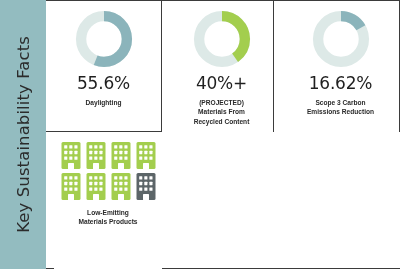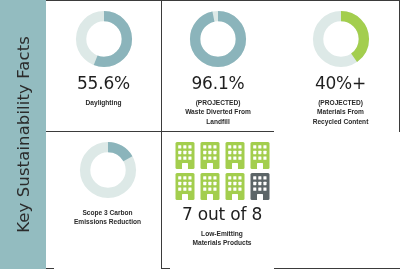--- a/index.html
+++ b/index.html
@@ -119,34 +119,20 @@
         </svg>
       </div>
       <div class="value">55.6%</div>
       <div class="sublabel">
         <span class="projected"></span>
         <span>Daylighting</span>
       </div>
     </div>
 
 
-    <div class="cell col3 row1">
-      <div class="donut-wrap">
-        <svg class="donut" width="62" height="62" viewBox="0 0 42 42">
-          <circle cx="21" cy="21" r="15.5" fill="none" stroke="#dde9e7" stroke-width="7"></circle>
-          <circle id="arc2" cx="21" cy="21" r="15.5" fill="none" stroke="#8bb4bb" stroke-width="7" stroke-dasharray="93.59118674309352 3.798185518190067" transform="rotate(-90 21 21)"></circle>
-        </svg>
-      </div>
-      <div class="value">96.1%</div>
-      <div class="sublabel">
-        <span class="projected">(PROJECTED)</span>
-        <span>Waste Diverted From</span><br>
-        <span>Landfill</span>
-      </div>
-    </div>
 
     <div class="cell col1 row2">
       <div class="donut-wrap">
         <svg class="donut" width="62" height="62" viewBox="0 0 42 42">
           <circle cx="21" cy="21" r="15.5" fill="none" stroke="#dde9e7" stroke-width="7"></circle>
           <circle id="arc3" cx="21" cy="21" r="15.5" fill="none" stroke="#a3ce4e" stroke-width="7" stroke-dasharray="38.955748904513435 58.43362335677015" transform="rotate(-90 21 21)"></circle>
         </svg>
       </div>
       <div class="value">40%+</div>
       <div class="sublabel">
@@ -156,20 +142,21 @@
       </div>
     </div>
 
     <div class="cell col2 row2">
       <div class="donut-wrap">
         <svg class="donut" width="62" height="62" viewBox="0 0 42 42">
           <circle cx="21" cy="21" r="15.5" fill="none" stroke="#dde9e7" stroke-width="7"></circle>
           <circle id="arc4" cx="21" cy="21" r="15.5" fill="none" stroke="#8bb4bb" stroke-width="7" stroke-dasharray="16.186113669825332 81.20325859145825" transform="rotate(-90 21 21)"></circle>
         </svg>
       </div>
+      <div class="value">16.62%</div>
       <div class="sublabel">
         <span class="projected"></span>
         <span>Scope 3 Carbon</span><br>
         <span>Emissions Reduction</span>
       </div>
     </div>
 
     <div class="cell col3 row2">
       <div class="buildings" id="buildings">
           <div class="bld-row">
@@ -274,21 +261,20 @@
               <rect x="4.2" y="9.8" width="3.1" height="3.4" rx="0.4" fill="#ffffff"></rect>
               <rect x="9.3" y="9.8" width="3.1" height="3.4" rx="0.4" fill="#ffffff"></rect>
               <rect x="14.399999999999999" y="9.8" width="3.1" height="3.4" rx="0.4" fill="#ffffff"></rect>
               <rect x="4.2" y="15.399999999999999" width="3.1" height="3.4" rx="0.4" fill="#ffffff"></rect>
               <rect x="9.3" y="15.399999999999999" width="3.1" height="3.4" rx="0.4" fill="#ffffff"></rect>
               <rect x="14.399999999999999" y="15.399999999999999" width="3.1" height="3.4" rx="0.4" fill="#ffffff"></rect>
               <rect x="8" y="22" width="6" height="6" rx="0.5" fill="#ffffff"></rect>
             </svg>
           </div>
         </div>
-      <div class="value">7 out of 8</div>
       <div class="sublabel">
         <span class="projected"></span>
         <span>Low-Emitting</span><br>
         <span>Materials Products</span>
       </div>
     </div>
 
   </div>
 </div>
 

